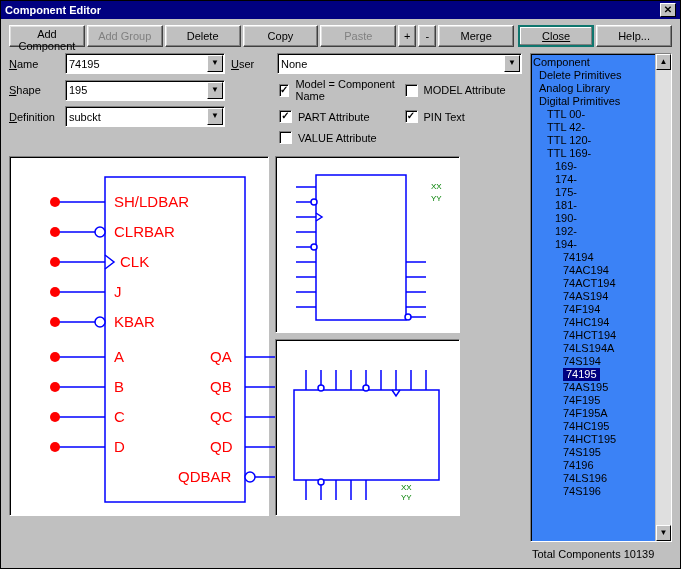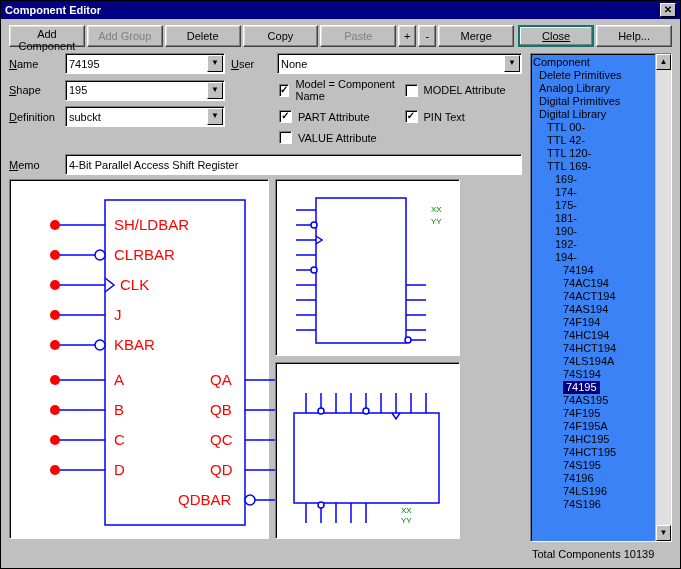--- a/index.html
+++ b/index.html
@@ -74,21 +74,21 @@
 }
 .left-area {
   flex: 1;
   display: flex;
   flex-direction: column;
 }
 .form-grid {
   display: grid;
   grid-template-columns: 50px 160px 40px 1fr;
   gap: 4px 6px;
-  margin-bottom: 4px;
+  margin-bottom: 12px;
   align-items: center;
 }
 .label { font-size: 11px; }
 .combo, .textbox {
   font-family: inherit;
   font-size: 11px;
   background: #fff;
   border: 1px solid;
   border-color: #808080 #fff #fff #808080;
   box-shadow: inset 1px 1px 0 #000;
@@ -299,24 +299,20 @@
           <span></span>
           <span></span>
         <div class="checks">
           <div class="check">
               <div class="checkbox"></div>
               <span>VALUE Attribute</span>
             </div>
         </div>
       </div>
 
-      <div class="memo-row">
-        <span class="label" style="width:50px;"><u>M</u>emo</span>
-        <input class="textbox" value="4-Bit Parallel Access Shift Register" style="">
-      </div>
 
       <div class="panels">
         <div class="panel main">
           <svg width="318" height="360">
             <rect x="95" y="20" width="140" height="325" class="shape"></rect>
 
             <g>
               <line x1="45" y1="45" x2="95" y2="45" class="shape"></line>
                 <circle cx="45" cy="45" r="5" class="dot"></circle>
               <text x="104" y="50" class="pin-text">SH/LDBAR</text>
@@ -449,21 +445,20 @@
       </div>
     </div>
 
     <div class="right-area">
       <div class="tree-panel">
         <div class="tree-content">
           <div class="tree-item">Component</div>
           <div class="tree-item ind1">Delete Primitives</div>
           <div class="tree-item ind1">Analog Library</div>
           <div class="tree-item ind1">Digital Primitives</div>
-          <div class="tree-item ind1">Digital Library</div>
           <div class="tree-item ind2">TTL 00-</div>
           <div class="tree-item ind2">TTL 42-</div>
           <div class="tree-item ind2">TTL 120-</div>
           <div class="tree-item ind2">TTL 169-</div>
           <div class="tree-item ind3">169-</div>
           <div class="tree-item ind3">174-</div>
           <div class="tree-item ind3">175-</div>
           <div class="tree-item ind3">181-</div>
           <div class="tree-item ind3">190-</div>
           <div class="tree-item ind3">192-</div>

